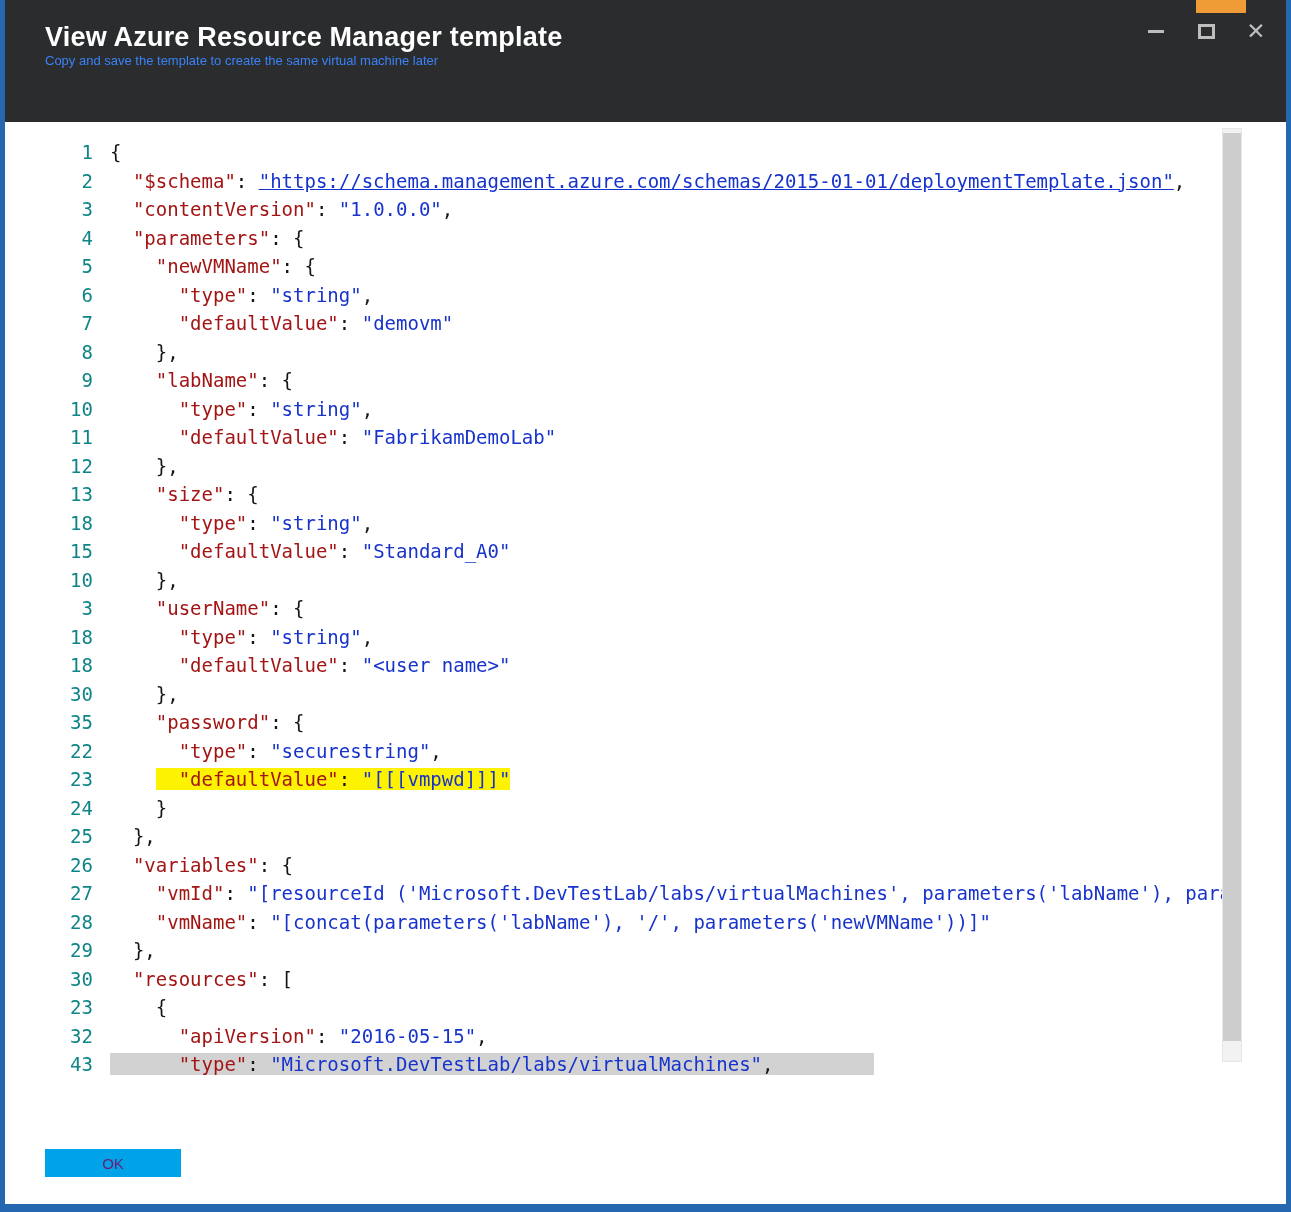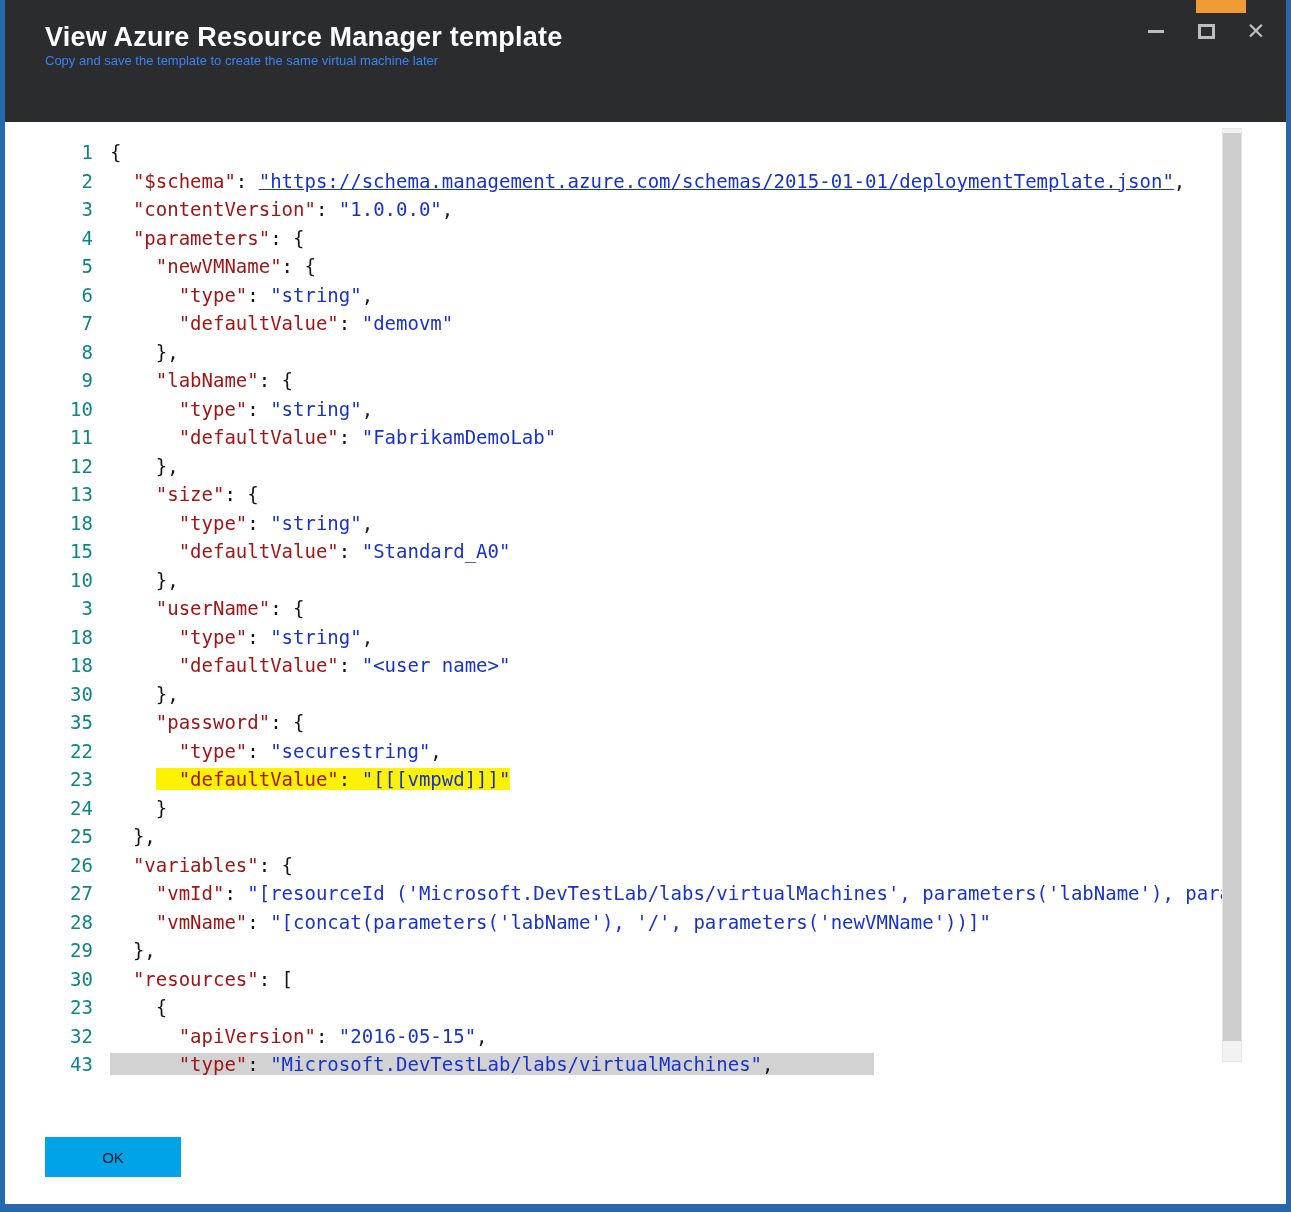--- a/index.html
+++ b/index.html
@@ -47,22 +47,22 @@
 
   
   .scrollbar {
     position:absolute; top:128px; right:44px; width:20px; height:934px;
     background:#f2f2f2; border:1px solid #e6e6e6;
   }
   .scroll-thumb { position:absolute; top:4px; left:0; width:100%; height:908px; background:#cdcdcd; }
 
   
   .ok-button {
-    position:absolute; left:40px; bottom:27px; width:136px; height:40px;
-    background:var(--ok-button,#00a3e8); color:#0f172a; border:0;
+    position:absolute; left:40px; bottom:27px; width:136px; height:28px;
+    background:var(--ok-button,#00a3e8); color:#701a75; border:0;
     font-family:"Liberation Sans",sans-serif; font-size:15px; cursor:pointer;
   }
 </style>
 </head>
 <body>
 
 <div class="window">
 
   <div class="titlebar">
     <div class="title">View Azure Resource Manager template</div>

